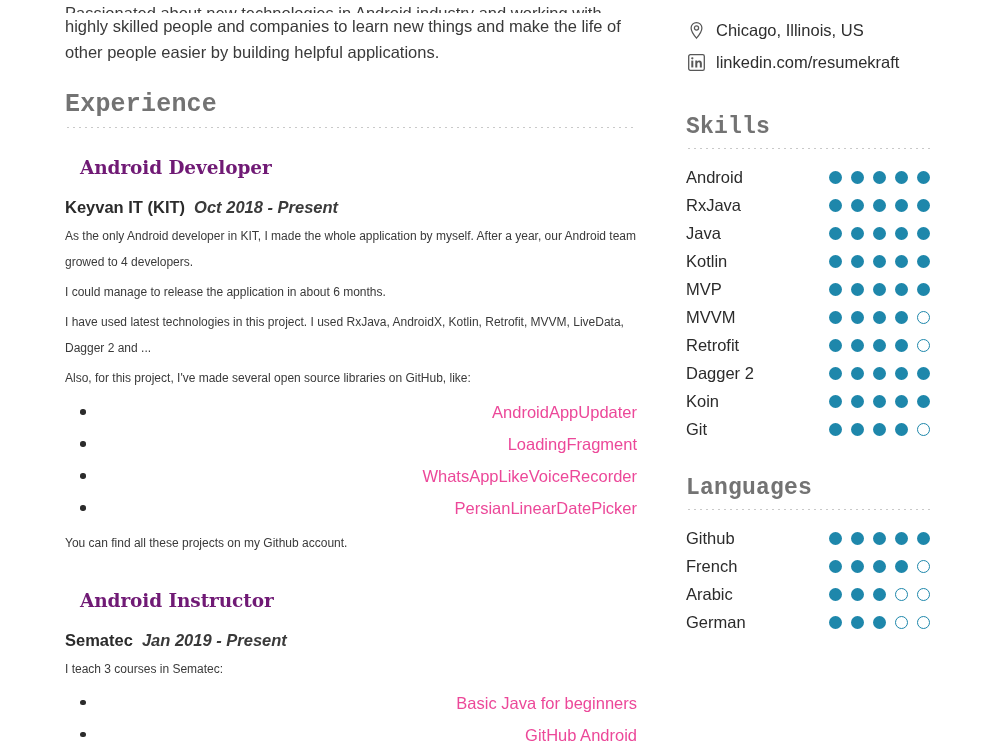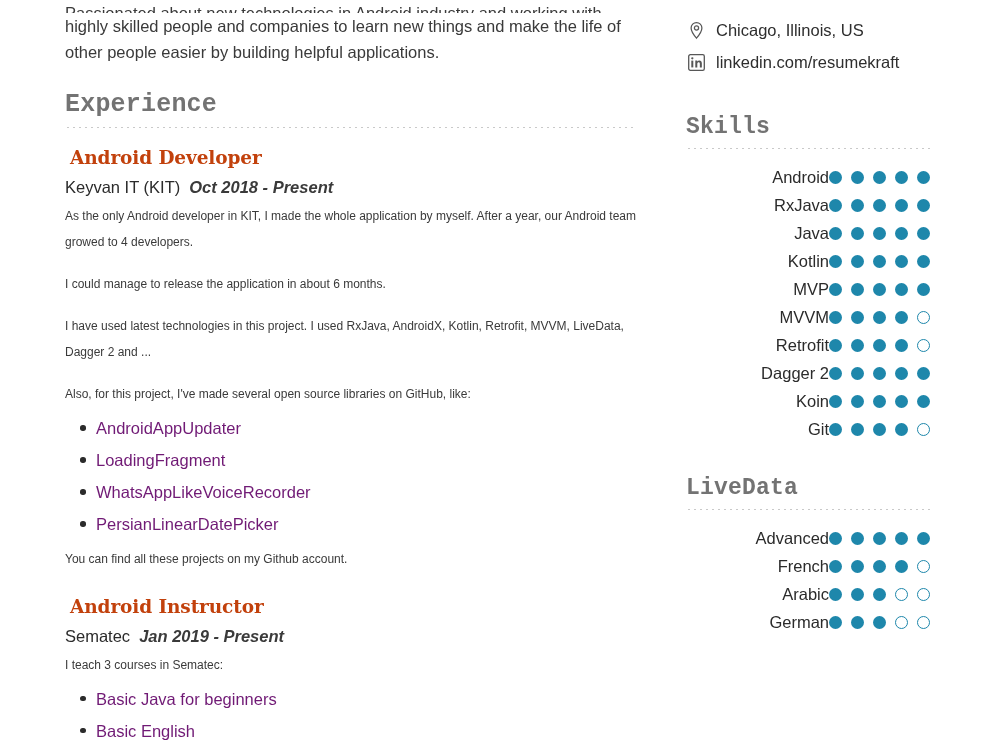--- a/index.html
+++ b/index.html
@@ -72,60 +72,61 @@
     overflow: hidden;
     height: 13px;
     line-height: 26px;
   }
 
   .job-title {
     font-family: "DejaVu Serif", serif;
     font-weight: bold;
     font-size: 18.5px;
     line-height: 24px;
-    color: #c2410c;
-    margin: 5px;
+    color: #701a75;
+    margin: 15px;
     letter-spacing: -0.1px;
   }
   .job-meta {
     font-size: 16.5px;
     line-height: 24px;
     margin: 2px 0 0 0;
     color: #2b2b2b;
   }
   .job-company {
-    font-weight: normal;
+    font-weight: bold;
   }
   .job-dates {
     font-style: italic;
     margin-left: 9px;
     color: #3a3a3a;
     font-weight: bold;
   }
   .para {
     font-size: 12px;
     line-height: 26px;
     color: #3a3a3a;
     margin: 4px 0 0 0;
   }
   .para.gap {
-    margin-top: 16px;
+    margin-top: 4px;
   }
   ul.bullets {
     list-style: none;
     margin: 9px 0 0 0;
     padding: 0;
   }
   ul.bullets li {
     position: relative;
     padding-left: 31px;
     font-size: 16.5px;
     line-height: 24.5px;
-    color: #701a75;
+    color: #ec4899;
     margin-bottom: 7.5px;
+    text-align: right;
   }
   ul.bullets li::before {
     content: "";
     position: absolute;
     left: 15px;
     top: 9px;
     width: 5.5px;
     height: 5.5px;
     border-radius: 50%;
     background: #2b2b2b;
@@ -152,21 +153,20 @@
     font-size: 16.5px;
     line-height: 22px;
     color: #2e2e2e;
   }
 
   
   .rating-row {
     display: flex;
     align-items: center;
     height: 28px;
-    text-align: right;
   }
   .rating-label {
     font-size: 16.5px;
     line-height: 22px;
     color: #2b2b2b;
     width: 143px;
     min-width: 143px;
   }
   .dots {
     display: flex;
@@ -226,21 +226,21 @@
 
     <div style="height:18px;"></div>
     <div>
       <h3 class="job-title">Android Instructor</h3>
       <p class="job-meta">
         <span class="job-company">Sematec</span><span class="job-dates">Jan 2019 - Present</span>
       </p>
       <p class="para">I teach 3 courses in Sematec:</p>
       <ul class="bullets">
         <li>Basic Java for beginners</li>
-        <li>Basic English</li>
+        <li>GitHub Android</li>
         <li>Advanced Android</li>
       </ul>
     </div>
 
   </div>
 
   <div class="col-right">
 
     <div style="padding-top:16px;">
       <div class="contact-row">
@@ -368,26 +368,26 @@
             <span class="dot on"></span>
             <span class="dot on"></span>
             <span class="dot on"></span>
             <span class="dot off"></span>
           </span>
       </div>
     </div>
 
     <div style="height:32px;"></div>
 
-    <h2 class="section-head small">LiveData</h2>
+    <h2 class="section-head small">Languages</h2>
     <div class="dot-divider" style="width:245px;"></div>
     <div style="height:14px;"></div>
     <div>
       <div class="rating-row">
-        <span class="rating-label">Advanced</span>
+        <span class="rating-label">Github</span>
         <span class="dots">
             <span class="dot on"></span>
             <span class="dot on"></span>
             <span class="dot on"></span>
             <span class="dot on"></span>
             <span class="dot on"></span>
           </span>
       </div>
       <div class="rating-row">
         <span class="rating-label">French</span>

